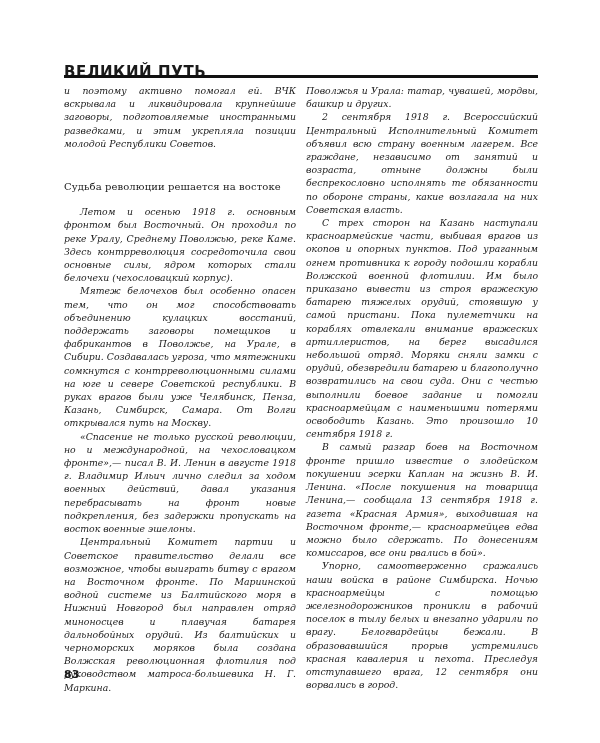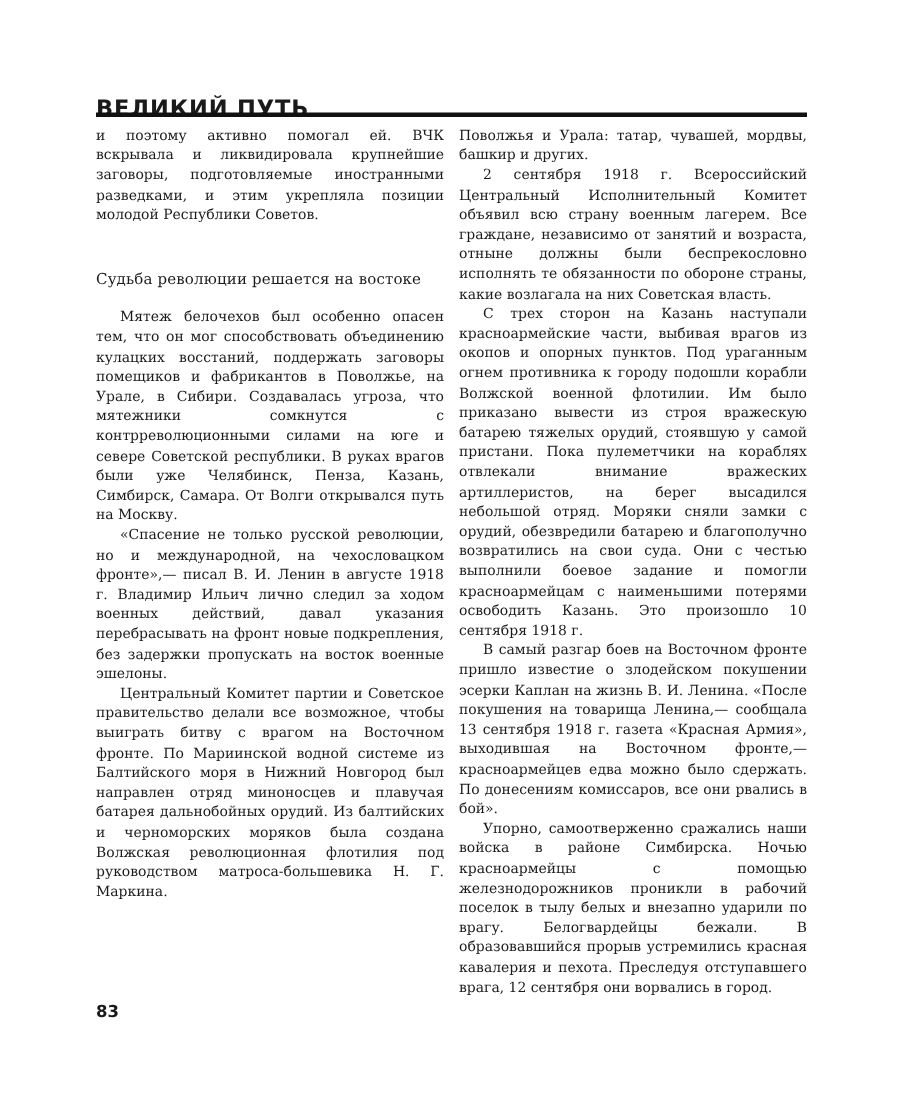--- a/index.html
+++ b/index.html
@@ -5,36 +5,37 @@
   html, body { margin:0; padding:0; background:#ffffff; }
   body { width:600px; height:743px; position:relative; overflow:hidden;
          font-family:"DejaVu Serif", serif; color:#1a1a1a; }
   .running-head { position:absolute; left:64px; top:63px; font-family:"DejaVu Sans", sans-serif;
          font-weight:bold; font-size:15px; letter-spacing:0.6px; }
   .rule { position:absolute; left:64px; top:75px; width:474px; height:3px; background:#111; }
   .col { position:absolute; top:84px; width:232px; font-size:9.3px; line-height:13.2px;
          text-align:justify; }
   .col.left { left:64px; }
   .col.right { left:306px; }
-  .col p { margin:0; text-indent:0; }
+  .col p { margin:0; text-indent:0;font-style:italic; }
   .col p.ind { text-indent:16px; }
   .col h2 { font-size:10px; font-weight:normal; margin:30px 0 12px 0; text-align:left;
             letter-spacing:0.1px; }
   .page-number { position:absolute; left:64px; top:668px; font-family:"DejaVu Sans", sans-serif;
          font-weight:bold; font-size:11px; }
 </style>
 </head>
 <body>
 
 <div class="running-head">ВЕЛИКИЙ ПУТЬ</div>
 <div class="rule"></div>
 
 <div class="col left">
   <p>и поэтому активно помогал ей. ВЧК вскрывала и ликвидировала крупнейшие заговоры, подготовляемые иностранными разведками, и этим укрепляла позиции молодой Республики Советов.</p>
   <h2>Судьба революции решается на востоке</h2>
+  <p class="ind">Летом и осенью 1918 г. основным фронтом был Восточный. Он проходил по реке Уралу, Среднему Поволжью, реке Каме. Здесь контрреволюция сосредоточила свои основные силы, ядром которых стали белочехи (чехословацкий корпус).</p>
   <p class="ind">Мятеж белочехов был особенно опасен тем, что он мог способствовать объединению кулацких восстаний, поддержать заговоры помещиков и фабрикантов в Поволжье, на Урале, в Сибири. Создавалась угроза, что мятежники сомкнутся с контрреволюционными силами на юге и севере Советской республики. В руках врагов были уже Челябинск, Пенза, Казань, Симбирск, Самара. От Волги открывался путь на Москву.</p>
   <p class="ind">«Спасение не только русской революции, но и международной, на чехословацком фронте»,— писал В. И. Ленин в августе 1918 г. Владимир Ильич лично следил за ходом военных действий, давал указания перебрасывать на фронт новые подкрепления, без задержки пропускать на восток военные эшелоны.</p>
   <p class="ind">Центральный Комитет партии и Советское правительство делали все возможное, чтобы выиграть битву с врагом на Восточном фронте. По Мариинской водной системе из Балтийского моря в Нижний Новгород был направлен отряд миноносцев и плавучая батарея дальнобойных орудий. Из балтийских и черноморских моряков была создана Волжская революционная флотилия под руководством матроса-большевика Н. Г. Маркина.</p>
 
 </div>
 
 <div class="col right">
   <p>Поволжья и Урала: татар, чувашей, мордвы, башкир и других.</p>
   <p class="ind">2 сентября 1918 г. Всероссийский Центральный Исполнительный Комитет объявил всю страну военным лагерем. Все граждане, независимо от занятий и возраста, отныне должны были беспрекословно исполнять те обязанности по обороне страны, какие возлагала на них Советская власть.</p>
   <p class="ind">С трех сторон на Казань наступали красноармейские части, выбивая врагов из окопов и опорных пунктов. Под ураганным огнем противника к городу подошли корабли Волжской военной флотилии. Им было приказано вывести из строя вражескую батарею тяжелых орудий, стоявшую у самой пристани. Пока пулеметчики на кораблях отвлекали внимание вражеских артиллеристов, на берег высадился небольшой отряд. Моряки сняли замки с орудий, обезвредили батарею и благополучно возвратились на свои суда. Они с честью выполнили боевое задание и помогли красноармейцам с наименьшими потерями освободить Казань. Это произошло 10 сентября 1918 г.</p>

